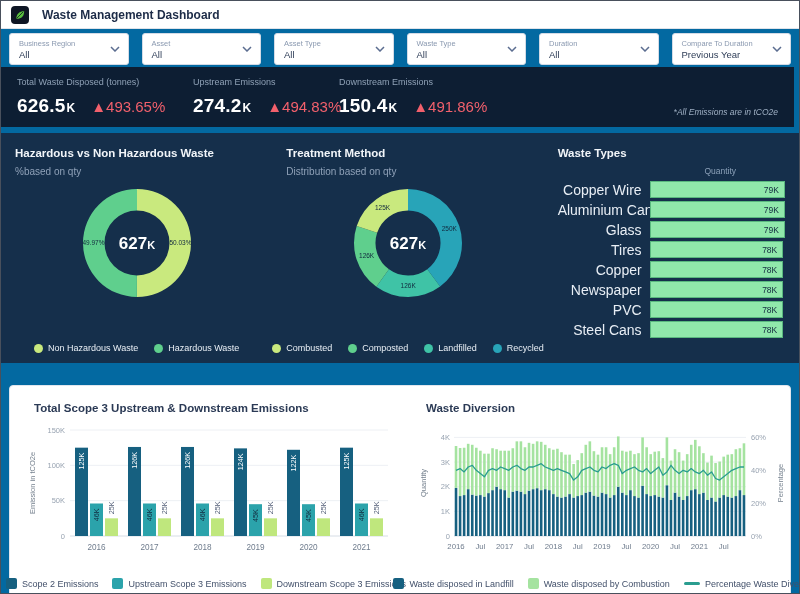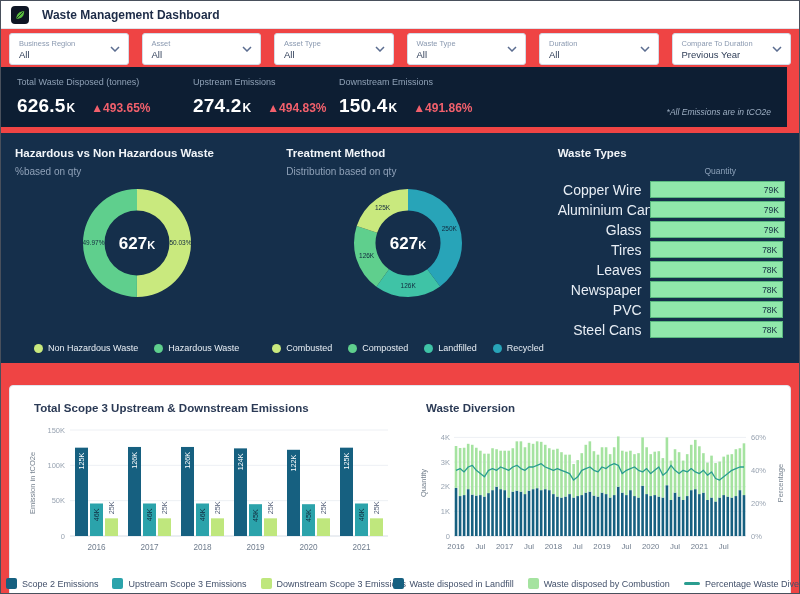--- a/index.html
+++ b/index.html
@@ -1,39 +1,39 @@
 <!DOCTYPE html>
 <html><head>
 <meta charset="utf-8">
 <style>
   html,body{margin:0;padding:0;background:#cfd6df;}
   *{box-sizing:border-box;font-family:"Liberation Sans",sans-serif;}
-  .app{position:relative;width:800px;height:594px;background:#ef4444;border:1px solid #49505c;overflow:hidden;}
+  .app{position:relative;width:800px;height:594px;background:#0369a1;border:1px solid #49505c;overflow:hidden;}
 
   
   .hdr{position:absolute;top:0;left:0;right:0;height:28px;background:#fff;border-bottom:1px solid #dfe3ea;display:flex;align-items:center;padding:0 10px;}
   .logo{width:18px;height:18px;border-radius:4px;background:#0e1524;display:flex;align-items:center;justify-content:center;margin-right:13px;flex:none;}
   .hdr-title{font-size:12px;font-weight:bold;color:#1c2b47;}
 
   
   .filters{position:absolute;top:28px;left:0;right:0;height:40px;display:flex;gap:13px;padding:4px 8px;}
   .filter{flex:1;background:#fff;border:1px solid #d4dbe6;border-radius:3px;position:relative;display:flex;flex-direction:column;justify-content:center;padding:0 22px 0 9px;cursor:pointer;}
   .f-label{font-size:7.5px;color:#8a99b0;margin-bottom:1px;white-space:nowrap;}
   .f-value{font-size:9.5px;color:#2e3d57;white-space:nowrap;}
   .f-chev{position:absolute;right:8px;top:12px;}
 
   
-  .kpis{position:absolute;top:66px;left:0;right:12px;height:60px;background:#0d1e33;display:flex;padding:10px 16px 8px 16px;}
+  .kpis{position:absolute;top:66px;left:0;right:5px;height:60px;background:#0d1e33;display:flex;padding:10px 16px 8px 16px;}
   .kpi{flex:none;}
   .kpi1{width:176px}.kpi2{width:176px}.kpi3{width:146px}.kpi4{width:182px}
   .kpi-label{font-size:9px;color:#8fa1b6;margin-bottom:8px;white-space:nowrap;}
   .kpi-row{display:flex;align-items:baseline;}
   .kpi-value{font-size:19px;font-weight:bold;color:#fff;letter-spacing:.2px;}
   .kpi-suffix{font-size:12px;font-weight:bold;color:#fff;margin-left:1px;}
-  .kpi-delta{font-size:12px;font-weight:bold;color:#f2606c;margin-left:16px;}
+  .kpi-delta{font-size:15px;font-weight:normal;color:#f2606c;margin-left:16px;}
   .kpi-note{flex:1;align-self:flex-end;text-align:right;font-size:8.5px;font-style:italic;color:#9fb0c4;padding-bottom:2px;white-space:nowrap;}
 
   
   .mid{position:absolute;top:132px;left:0;right:0;height:230px;background:#152f4b;display:flex;}
   .panel{position:relative;padding:12px 14px;}
   .p1{width:34%}.p2{width:34%}.p3{width:32%}
   .p-title{font-size:11.5px;font-weight:bold;color:#f1f5f9;margin:2px 0 7px 0;white-space:nowrap;}
   .p-sub{font-size:10px;color:#8fa1b8;margin-bottom:2px;}
   .donut-wrap{display:flex;justify-content:center;}
   .dark-legend{position:absolute;bottom:10px;left:0;right:0;display:flex;justify-content:center;gap:16px;}
@@ -235,21 +235,21 @@
           </div>
           <div class="wt-row">
             <div class="wt-label">Tires</div>
             <div class="wt-barwrap">
               <div class="wt-bar" style="width: 98.7342%; background: rgb(144, 232, 171);">
                 <span>78K</span>
               </div>
             </div>
           </div>
           <div class="wt-row">
-            <div class="wt-label">Leaves</div>
+            <div class="wt-label">Copper</div>
             <div class="wt-barwrap">
               <div class="wt-bar" style="width: 98.7342%; background: rgb(144, 232, 171);">
                 <span>78K</span>
               </div>
             </div>
           </div>
           <div class="wt-row">
             <div class="wt-label">Newspaper</div>
             <div class="wt-barwrap">
               <div class="wt-bar" style="width: 98.7342%; background: rgb(144, 232, 171);">

